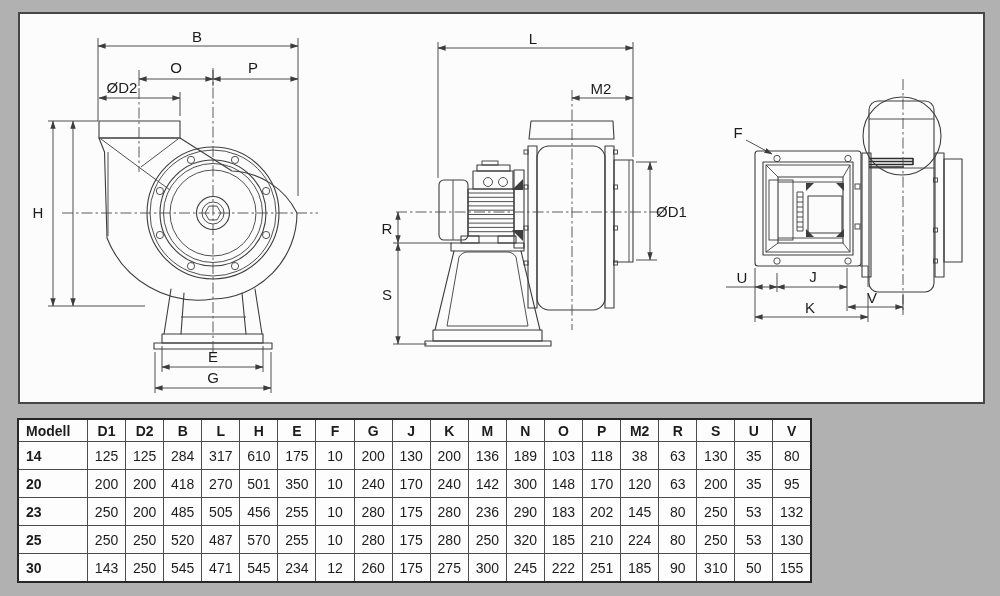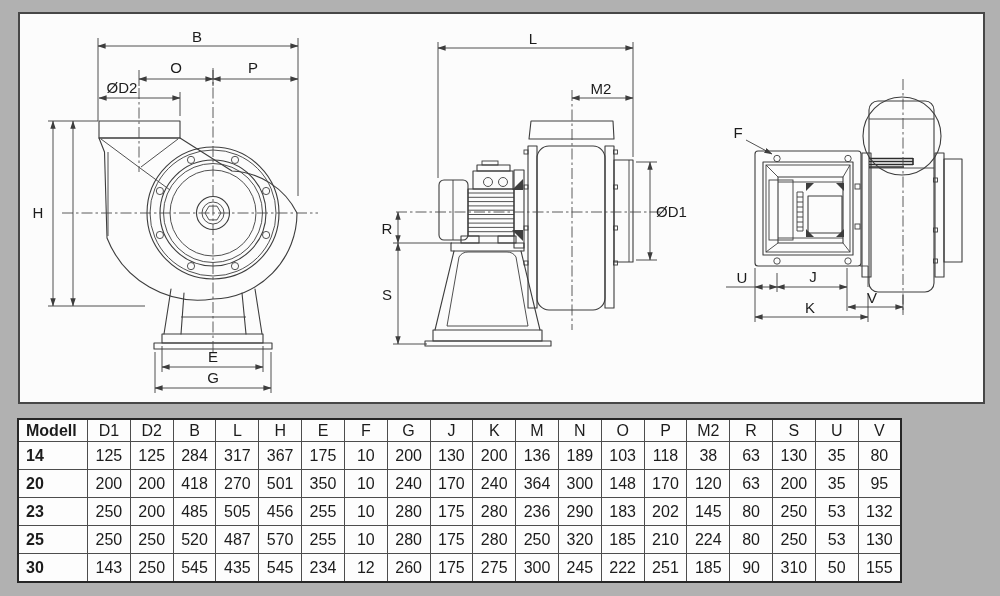--- a/index.html
+++ b/index.html
@@ -14,32 +14,32 @@
   svg .ln{fill:none;stroke:#3d3d3d;stroke-width:1.1;stroke-linejoin:round;stroke-linecap:round;}
   svg .thin{fill:none;stroke:#3d3d3d;stroke-width:0.9;}
   svg .bold{fill:none;stroke:#2c2c2c;stroke-width:1.6;}
   svg .cl{fill:none;stroke:#4a4a4a;stroke-width:0.9;stroke-dasharray:11 3 2.5 3;}
   svg .dim{fill:none;stroke:#3d3d3d;stroke-width:0.9;}
   svg .ext{fill:none;stroke:#3d3d3d;stroke-width:0.9;}
   svg .fillmark{fill:#3d3d3d;stroke:none;}
   svg text.lbl{font-family:"Liberation Sans",sans-serif;font-size:15px;fill:#1c1c1c;}
   
   #dim-table{
-    position:absolute;left:17px;top:418px;width:885px;
+    position:absolute;left:17px;top:418px;width:795px;
     border-collapse:collapse;table-layout:fixed;
     background:#fdfdfd;
-    font-size:16px;color:#1c1c1c;
+    font-size:14px;color:#1c1c1c;
   }
   #dim-table th,#dim-table td{
     border:1px solid #4d4d4d;
     text-align:center;vertical-align:middle;
     padding:0 2px;overflow:hidden;white-space:nowrap;
   }
   #dim-table{border:2px solid #262626;}
-  #dim-table th{height:21px;font-weight:normal;}
+  #dim-table th{height:21px;font-weight:bold;}
   #dim-table td{height:27px;}
   #dim-table th:first-child,#dim-table td:first-child{text-align:left;padding-left:7px;font-weight:bold;}
 </style>
 </head>
 <body>
 
 <div id="stage">
 
 <svg width="1000" height="596" viewBox="0 0 1000 596">
   <defs>
@@ -328,21 +328,21 @@
           <th>V</th>
         </tr>
       </thead>
   <tbody>
         <tr>
           <td>14</td>
           <td>125</td>
           <td>125</td>
           <td>284</td>
           <td>317</td>
-          <td>367</td>
+          <td>610</td>
           <td>175</td>
           <td>10</td>
           <td>200</td>
           <td>130</td>
           <td>200</td>
           <td>136</td>
           <td>189</td>
           <td>103</td>
           <td>118</td>
           <td>38</td>
@@ -356,21 +356,21 @@
           <td>200</td>
           <td>200</td>
           <td>418</td>
           <td>270</td>
           <td>501</td>
           <td>350</td>
           <td>10</td>
           <td>240</td>
           <td>170</td>
           <td>240</td>
-          <td>364</td>
+          <td>142</td>
           <td>300</td>
           <td>148</td>
           <td>170</td>
           <td>120</td>
           <td>63</td>
           <td>200</td>
           <td>35</td>
           <td>95</td>
         </tr>
         <tr>
@@ -415,21 +415,21 @@
           <td>80</td>
           <td>250</td>
           <td>53</td>
           <td>130</td>
         </tr>
         <tr>
           <td>30</td>
           <td>143</td>
           <td>250</td>
           <td>545</td>
-          <td>435</td>
+          <td>471</td>
           <td>545</td>
           <td>234</td>
           <td>12</td>
           <td>260</td>
           <td>175</td>
           <td>275</td>
           <td>300</td>
           <td>245</td>
           <td>222</td>
           <td>251</td>

